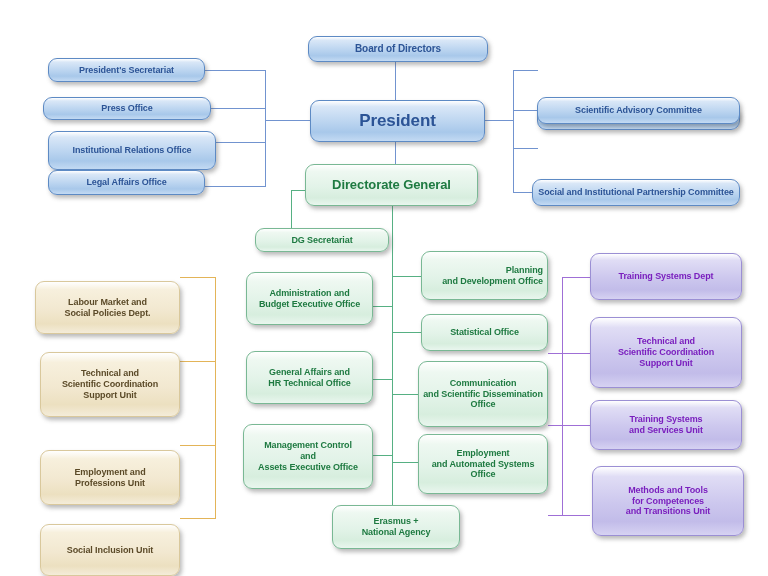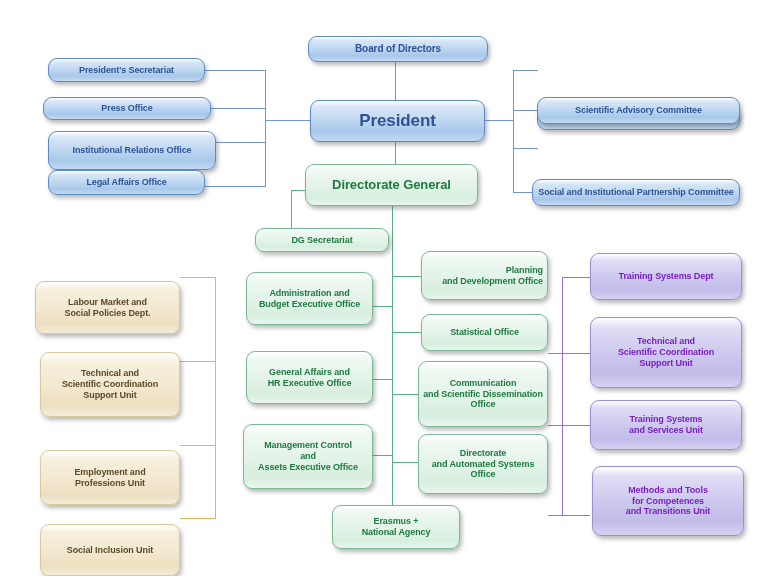--- a/index.html
+++ b/index.html
@@ -193,21 +193,21 @@
 
   <div class="node green fs-xs" style="left:246px; top:272px; width:127px; height:53px;">
     <span class="lbl">
       <span>Administration and</span><br>
       <span>Budget Executive Office</span>
     </span>
   </div>
   <div class="node green fs-xs" style="left:246px; top:351px; width:127px; height:53px;">
     <span class="lbl">
       <span>General Affairs and</span><br>
-      <span>HR Executive Office</span>
+      <span>HR Technical Office</span>
     </span>
   </div>
   <div class="node green fs-xs" style="left:243px; top:424px; width:130px; height:65px;">
     <span class="lbl">
       <span>Management Control</span><br>
       <span>and</span><br>
       <span>Assets Executive Office</span>
     </span>
   </div>
 
@@ -222,21 +222,21 @@
   </div>
   <div class="node green fs-xs" style="left:418px; top:361px; width:130px; height:66px;">
     <span class="lbl">
       <span>Communication</span><br>
       <span>and Scientific Dissemination</span><br>
       <span>Office</span>
     </span>
   </div>
   <div class="node green fs-xs" style="left:418px; top:434px; width:130px; height:60px;">
     <span class="lbl">
-      <span>Directorate</span><br>
+      <span>Employment</span><br>
       <span>and Automated Systems</span><br>
       <span>Office</span>
     </span>
   </div>
 
   <div class="node purple fs-xs" style="left:590px; top:253px; width:152px; height:47px;">
     <span class="lbl">Training Systems Dept</span>
   </div>
 
   <div class="node green fs-xs" style="left:332px; top:505px; width:128px; height:44px;">

